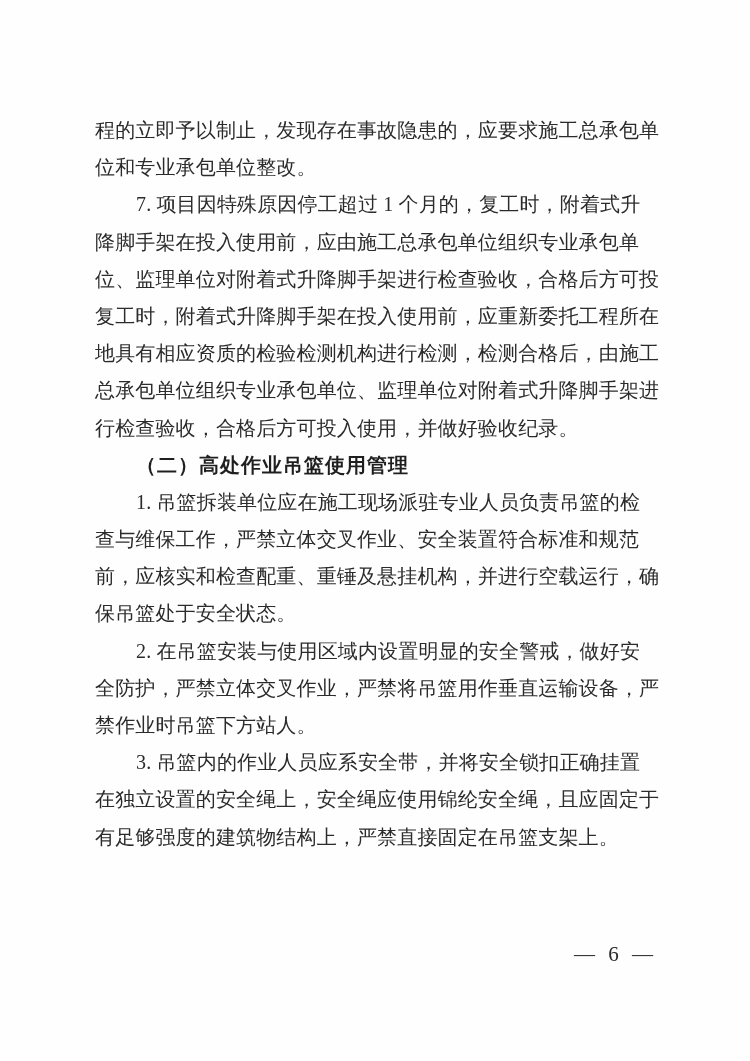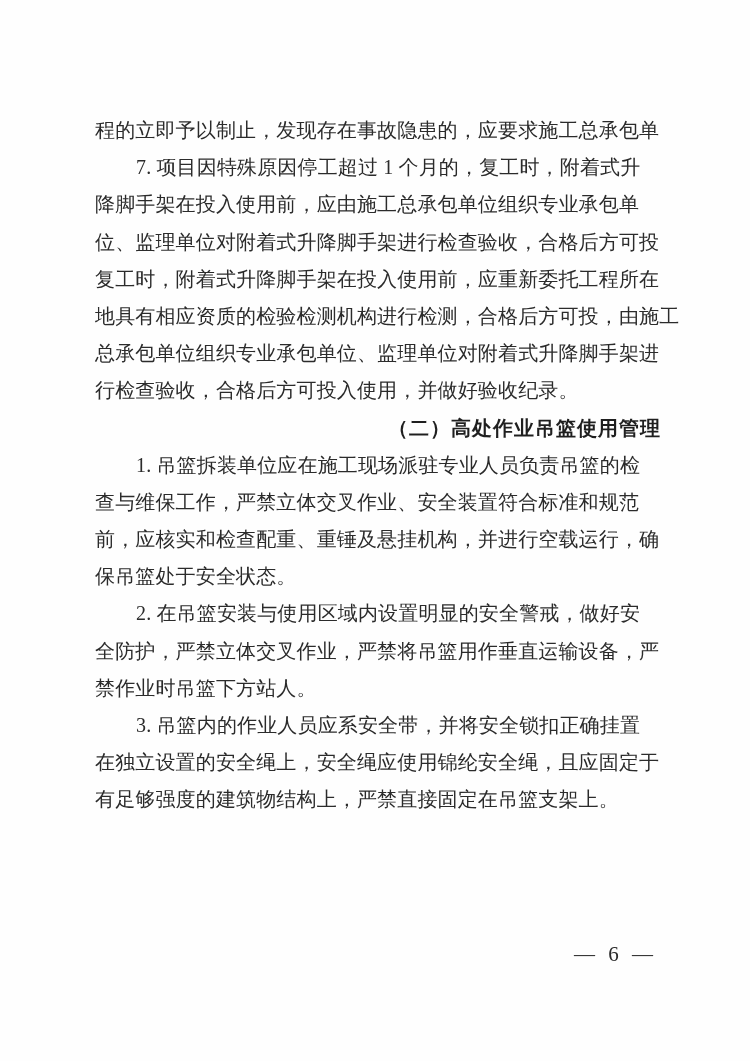--- a/index.html
+++ b/index.html
@@ -30,44 +30,44 @@
     color: #2b2b2b;
     text-align: left;
   }
   .indent {
     padding-left: 41px;
   }
   .heading {
     font-weight: 700;
     color: #1f1f1f;
     letter-spacing: 1px;
-    text-align: right;
   }
   .page-number {
     position: absolute;
     top: 941px;
     right: 93px;
     font-size: 21px;
     line-height: 26px;
     color: #2b2b2b;
     letter-spacing: 4px;
     white-space: nowrap;
   }
 </style>
 </head>
 <body>
 
 <div class="page">
   <main class="text-block">
     <div class="line">程的立即予以制止，发现存在事故隐患的，应要求施工总承包单</div>
+    <div class="line">位和专业承包单位整改。</div>
     <div class="line indent">7. 项目因特殊原因停工超过 1 个月的，复工时，附着式升</div>
     <div class="line">降脚手架在投入使用前，应由施工总承包单位组织专业承包单</div>
     <div class="line">位、监理单位对附着式升降脚手架进行检查验收，合格后方可投</div>
     <div class="line">复工时，附着式升降脚手架在投入使用前，应重新委托工程所在</div>
-    <div class="line">地具有相应资质的检验检测机构进行检测，合格后方可投，由施工</div>
+    <div class="line">地具有相应资质的检验检测机构进行检测，检测合格后，由施工</div>
     <div class="line">总承包单位组织专业承包单位、监理单位对附着式升降脚手架进</div>
     <div class="line">行检查验收，合格后方可投入使用，并做好验收纪录。</div>
     <div class="line indent heading">（二）高处作业吊篮使用管理</div>
     <div class="line indent">1. 吊篮拆装单位应在施工现场派驻专业人员负责吊篮的检</div>
     <div class="line">查与维保工作，严禁立体交叉作业、安全装置符合标准和规范</div>
     <div class="line">前，应核实和检查配重、重锤及悬挂机构，并进行空载运行，确</div>
     <div class="line">保吊篮处于安全状态。</div>
     <div class="line indent">2. 在吊篮安装与使用区域内设置明显的安全警戒，做好安</div>
     <div class="line">全防护，严禁立体交叉作业，严禁将吊篮用作垂直运输设备，严</div>
     <div class="line">禁作业时吊篮下方站人。</div>

